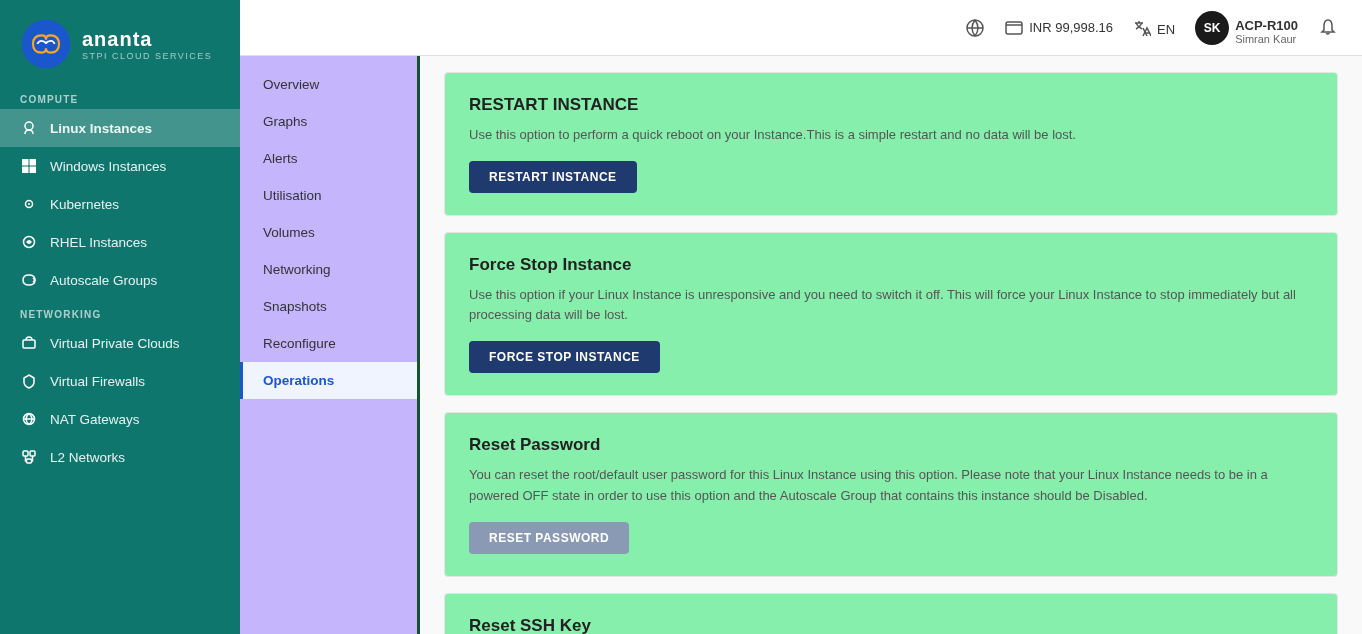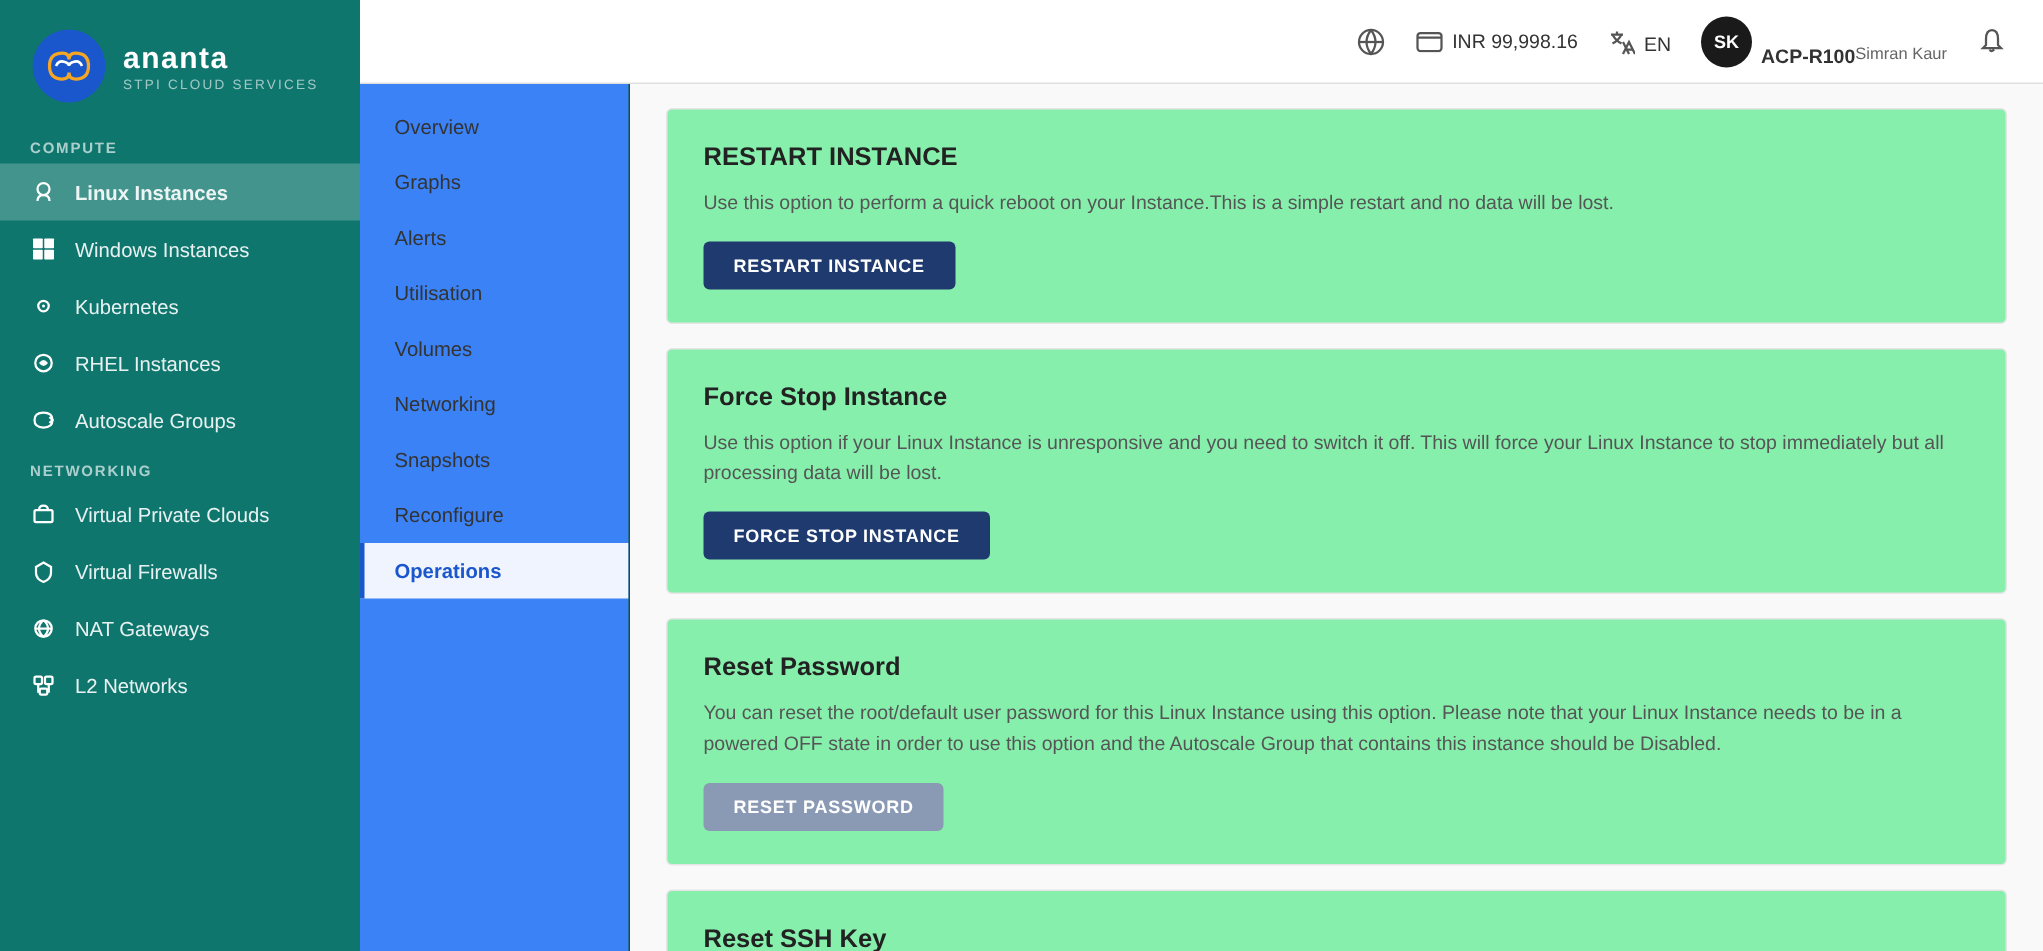--- a/index.html
+++ b/index.html
@@ -93,37 +93,37 @@
       height: 34px;
       border-radius: 50%;
       background: #1a1a1a;
       color: white;
       display: flex;
       align-items: center;
       justify-content: center;
       font-size: 12px;
       font-weight: 700;
     }
-    .topbar-user-info { display: flex; flex-direction: row; font-size: 12px; }
+    .topbar-user-info { display: flex; flex-direction: column; font-size: 12px; }
     .topbar-user-name { font-weight: 600; font-size: 13px; }
     .topbar-user-email { color: #666; font-size: 11px; }
 
     
     .content-area {
       display: flex;
       flex: 1;
       overflow: hidden;
     }
 
     
     .subnav {
       width: 180px;
       min-width: 180px;
-      background: #3b82f6;
-      border-right: 1px solid #14532d;
+      background: #c4b5fd;
+      border-right: 3px solid #14532d;
       padding-top: 10px;
       overflow-y: auto;
     }
     .subnav-item {
       padding: 11px 20px;
       font-size: 13.5px;
       color: #333;
       cursor: pointer;
       border-left: 3px solid transparent;
     }

